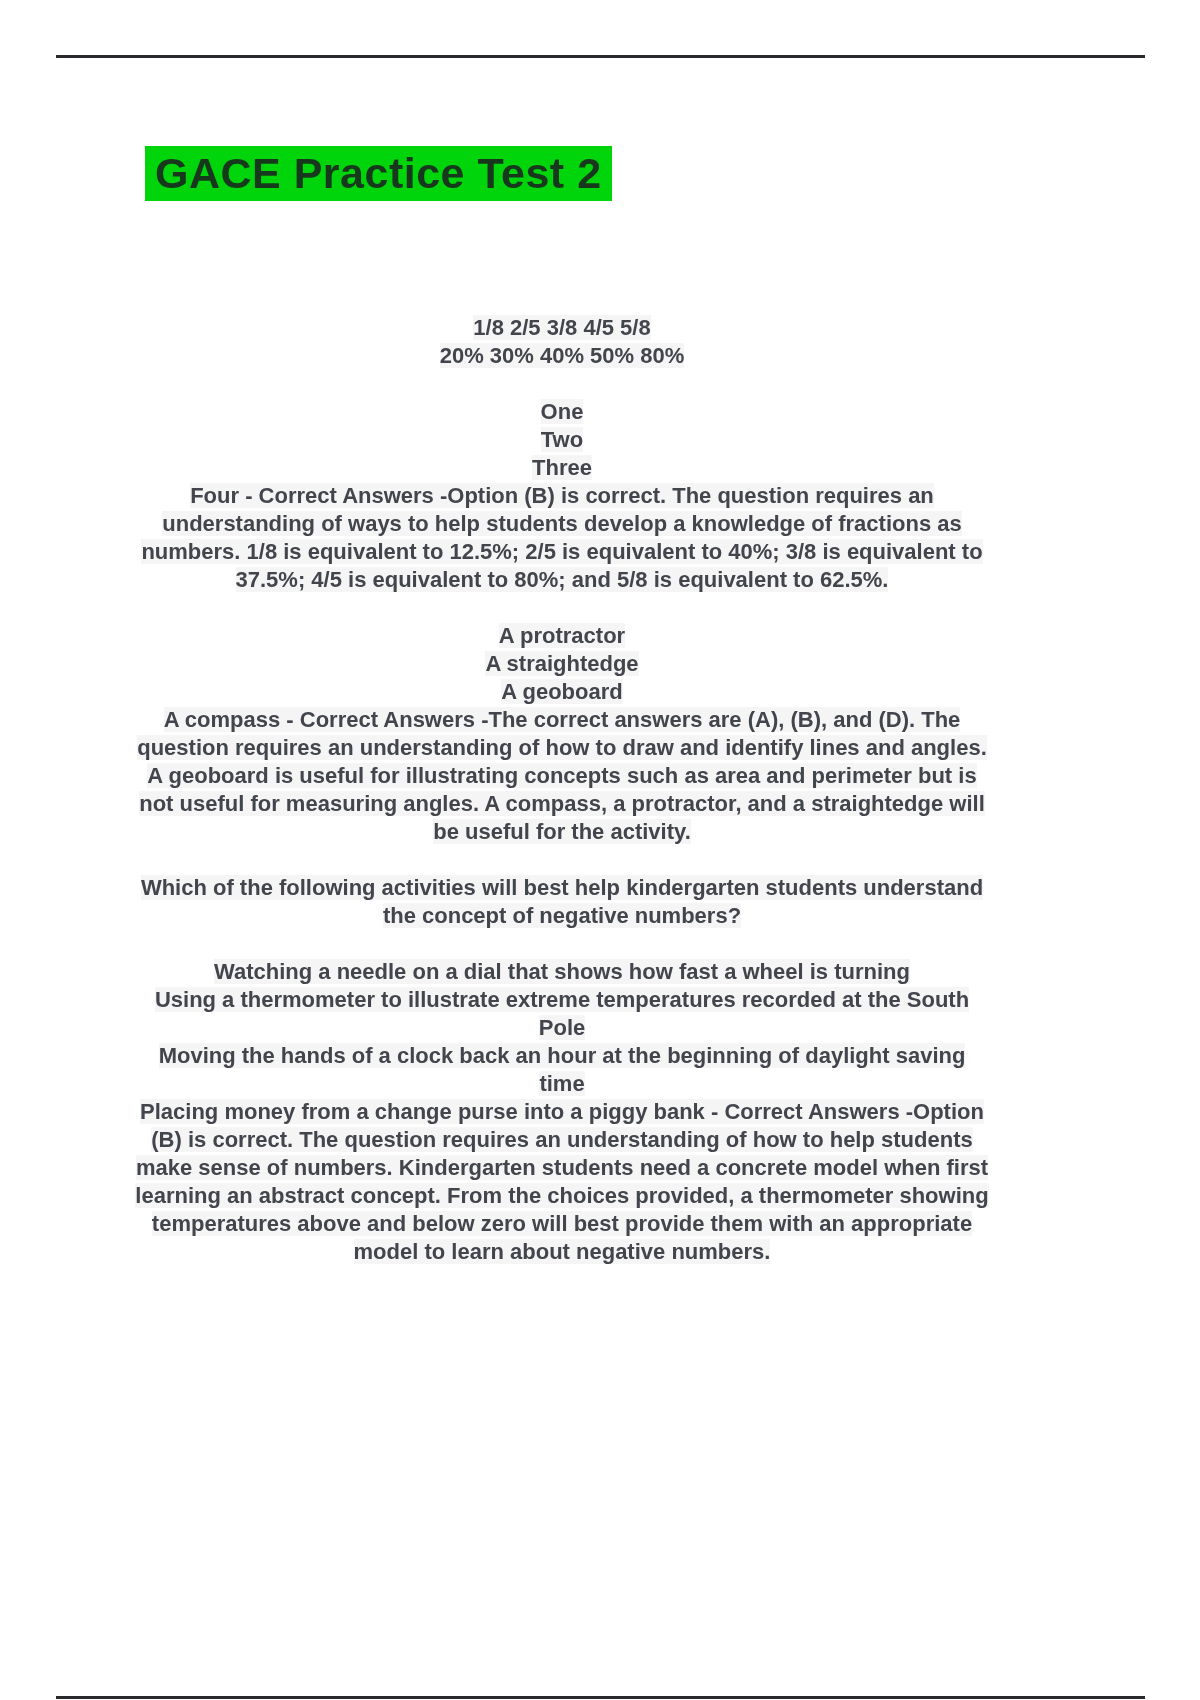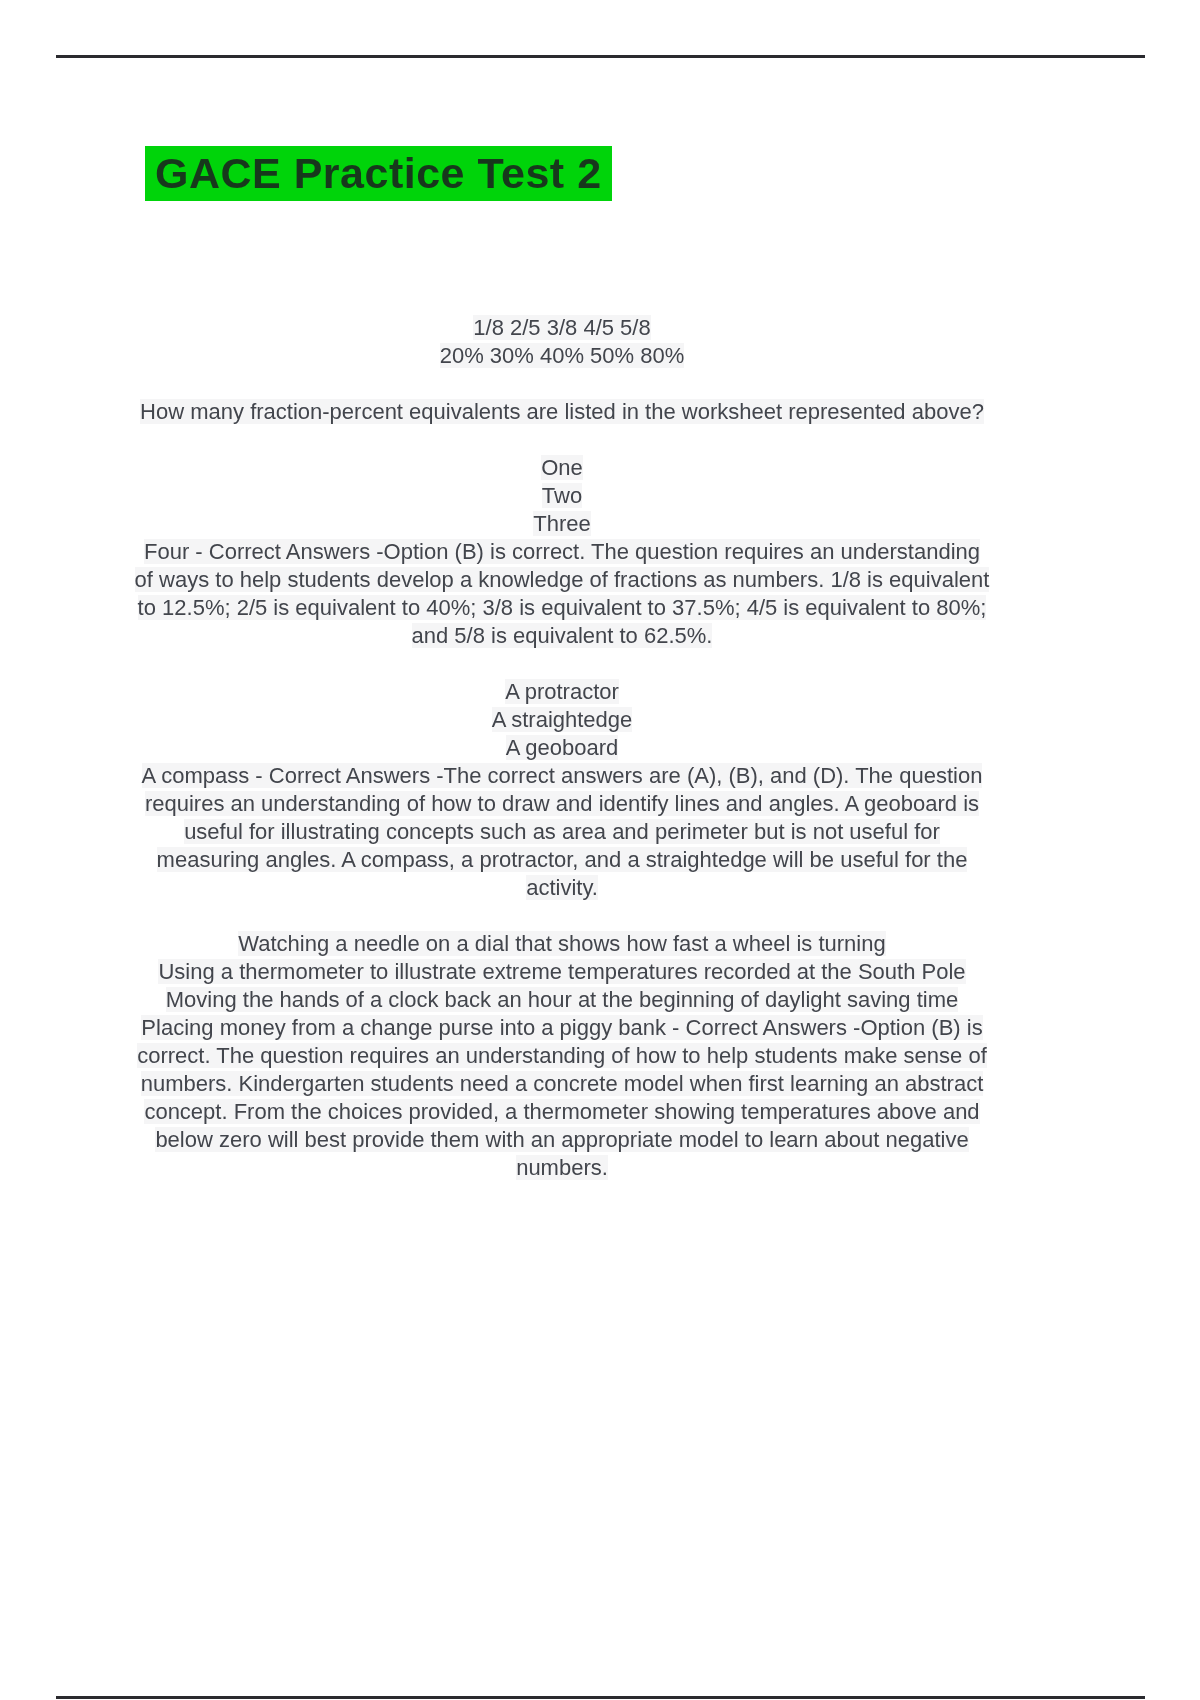--- a/index.html
+++ b/index.html
@@ -53,44 +53,45 @@
     width: 858px;
     font-size: 22px;
     line-height: 28px;
     color: var(--body-text);
   }
   .content p { margin: 28px 0; }
   .content p:first-child { margin-top: 0; }
   .content p span.hl {
     white-space: pre-line;
     background: var(--line-highlight);
+    font-weight: bold;
   }
 </style>
 </head>
 <body>
 
 <div class="page">
   <div class="rule top"></div>
 
   <div class="title-wrap">
     <h1>GACE Practice Test 2</h1>
   </div>
 
   <div class="content">
     <p><span class="hl">1/8 2/5 3/8 4/5 5/8
 20% 30% 40% 50% 80%</span></p>
-    <p><span class="hl">How many fraction-percent equivalents are listed in the worksheet represented above?</span></p>
     <p><span class="hl">One
 Two
 Three
 Four - Correct Answers -Option (B) is correct. The question requires an understanding of ways to help students develop a knowledge of fractions as numbers. 1/8 is equivalent to 12.5%; 2/5 is equivalent to 40%; 3/8 is equivalent to 37.5%; 4/5 is equivalent to 80%; and 5/8 is equivalent to 62.5%.</span></p>
     <p><span class="hl">A protractor
 A straightedge
 A geoboard
 A compass - Correct Answers -The correct answers are (A), (B), and (D). The question requires an understanding of how to draw and identify lines and angles. A geoboard is useful for illustrating concepts such as area and perimeter but is not useful for measuring angles. A compass, a protractor, and a straightedge will be useful for the activity.</span></p>
+    <p><span class="hl">Which of the following activities will best help kindergarten students understand the concept of negative numbers?</span></p>
     <p><span class="hl">Watching a needle on a dial that shows how fast a wheel is turning
 Using a thermometer to illustrate extreme temperatures recorded at the South Pole
 Moving the hands of a clock back an hour at the beginning of daylight saving time
 Placing money from a change purse into a piggy bank - Correct Answers -Option (B) is correct. The question requires an understanding of how to help students make sense of numbers. Kindergarten students need a concrete model when first learning an abstract concept. From the choices provided, a thermometer showing temperatures above and below zero will best provide them with an appropriate model to learn about negative numbers.</span></p>
   </div>
 
   <div class="rule bottom"></div>
 </div>
 
 </body></html>

